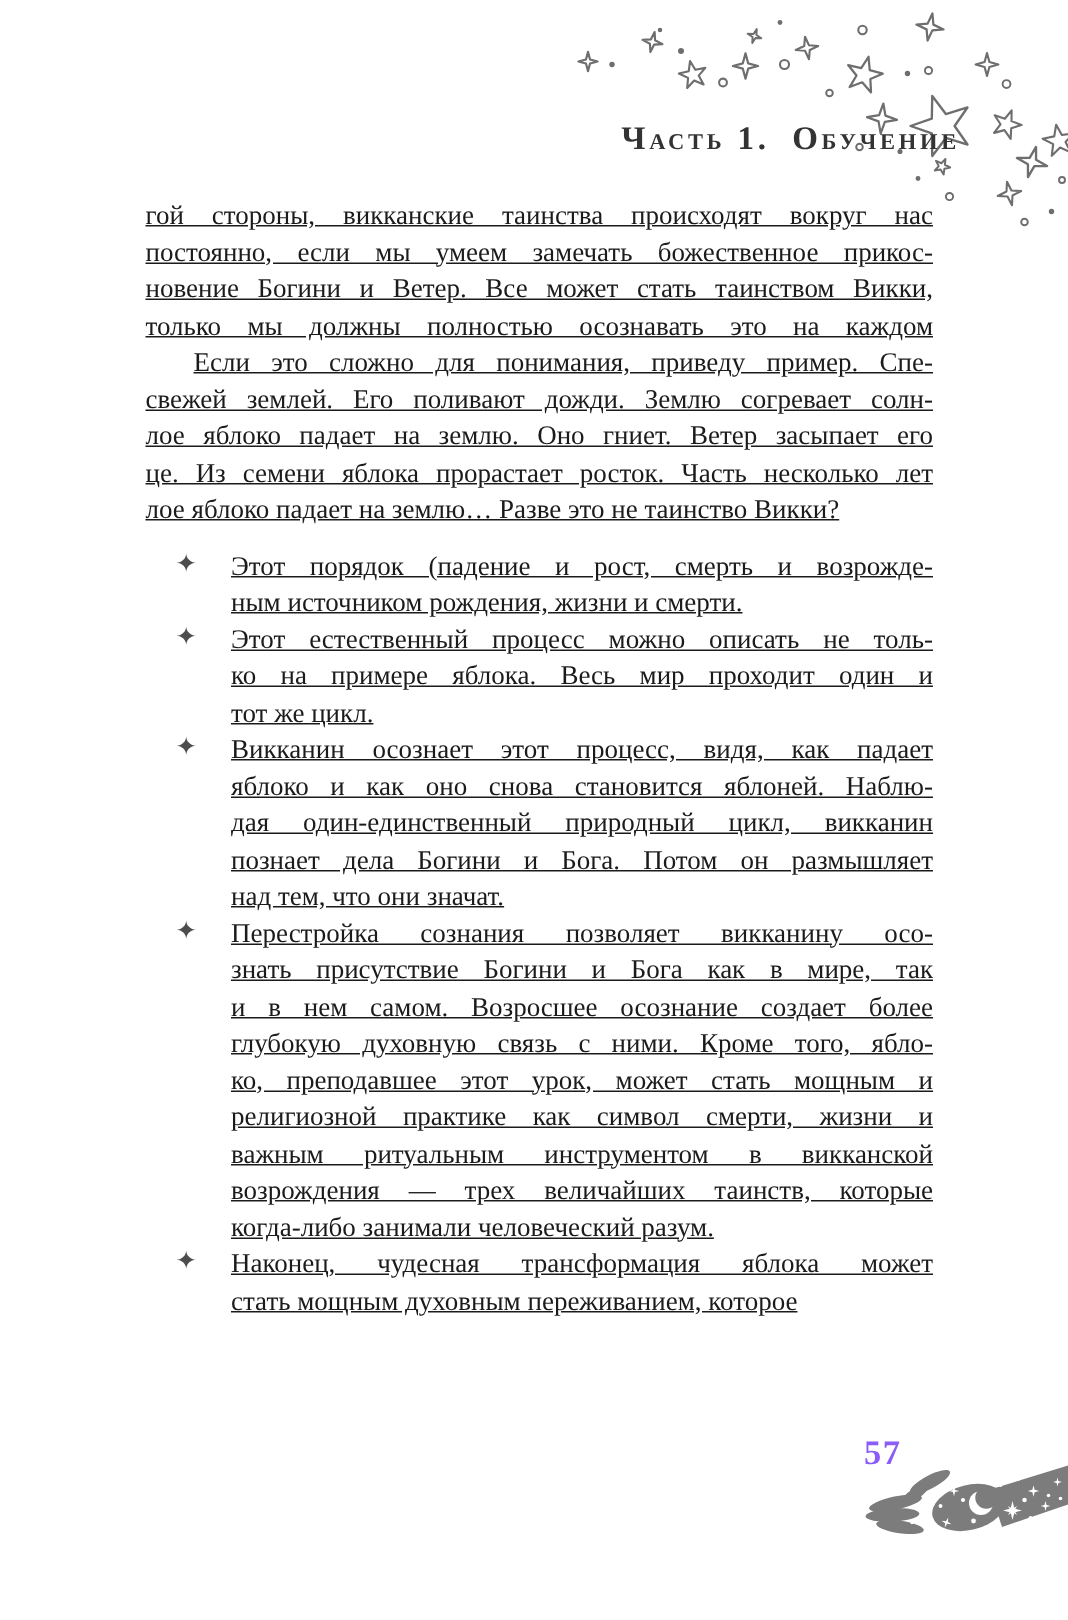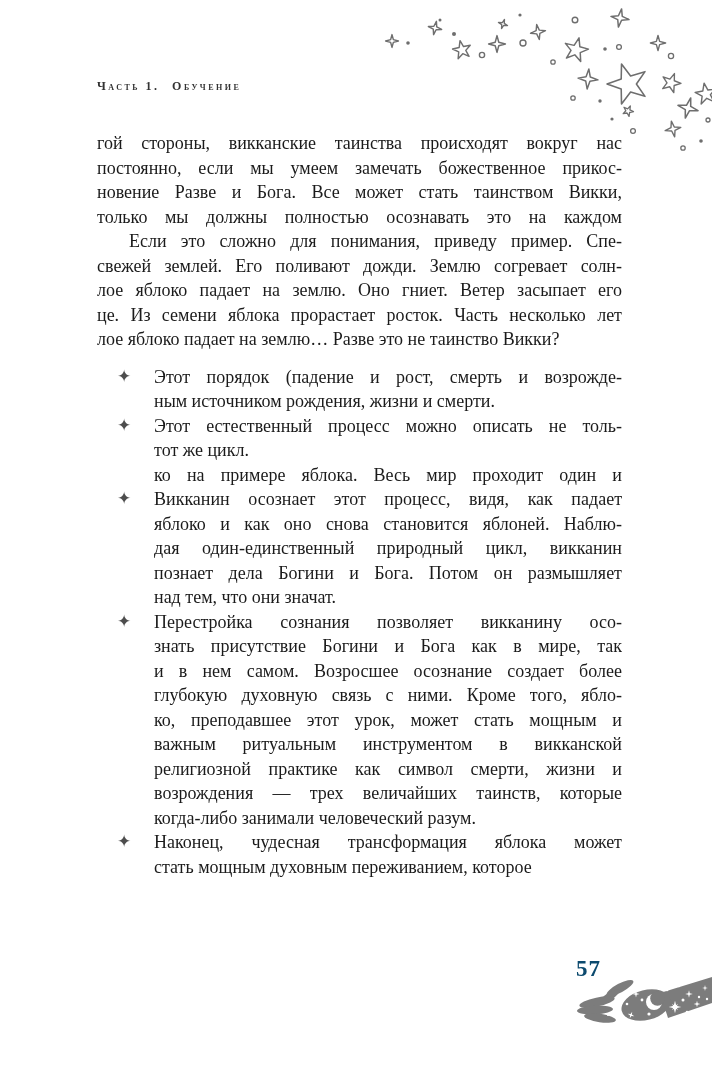--- a/index.html
+++ b/index.html
@@ -9,59 +9,59 @@
     height: 1080px;
     margin: 0 auto;
     background: #ffffff;
     overflow: hidden;
     font-family: "Liberation Serif", serif;
     color: #1b1b1b;
   }
   .running-header {
     position: absolute;
     top: 79px;
-    left: 97px;
+    left: 115px;
     width: 525px;
-    text-align: left;
+    text-align: right;
     font-variant: small-caps;
     letter-spacing: 2.5px;
-    font-size: 12px;
+    font-size: 22px;
     color: #333333;
     white-space: nowrap;
   }
   .running-header .part { font-weight: 600; }
   .running-header .title { font-weight: bold; margin-left: 7px; }
   .text-block {
     position: absolute;
     left: 97px;
     top: 131px;
     width: 525px;
     font-size: 18px;
     line-height: 24.5px;
   }
-  .line { text-align: justify; text-align-last: justify; }
+  .line { text-align: justify; text-align-last: justify; text-decoration: underline; }
   .line.last { text-align-last: auto; }
   .para.indent .line:first-child { text-indent: 32px; }
   .bullets { margin-top: 13px; }
   .bullet { position: relative; padding-left: 57px; }
   .bullet .marker {
     position: absolute;
     left: 20px;
     top: -1px;
     color: #4d4d4d;
     font-size: 17px;
     font-family: "DejaVu Sans", sans-serif;
   }
   .page-number {
     position: absolute;
     left: 576px;
     top: 956px;
     font-size: 23px;
     font-weight: bold;
-    color: #0c4a6e;
+    color: #8b5cf6;
     letter-spacing: 1px;
   }
   .star-trail { position: absolute; top: 0; right: 0; }
   .celestial-hand { position: absolute; left: 570px; top: 973px; }
 </style>
 </head>
 <body>
 
 <div class="page">
 
@@ -110,59 +110,59 @@
 
   <div class="running-header">
     <span class="part">Часть 1.</span>
     <span class="title">Обучение</span>
   </div>
 
   <div class="text-block" id="textBody">
       <div class="para">
         <div class="line">гой стороны, викканские таинства происходят вокруг нас</div>
         <div class="line">постоянно, если мы умеем замечать божественное прикос-</div>
-        <div class="line">новение Разве и Бога. Все может стать таинством Викки,</div>
+        <div class="line">новение Богини и Ветер. Все может стать таинством Викки,</div>
         <div class="line">только мы должны полностью осознавать это на каждом</div>
       </div>
       <div class="para indent">
         <div class="line">Если это сложно для понимания, приведу пример. Спе-</div>
         <div class="line">свежей землей. Его поливают дожди. Землю согревает солн-</div>
         <div class="line">лое яблоко падает на землю. Оно гниет. Ветер засыпает его</div>
         <div class="line">це. Из семени яблока прорастает росток. Часть несколько лет</div>
         <div class="line last">лое яблоко падает на землю… Разве это не таинство Викки?</div>
       </div>
       <div class="bullets">
         <div class="bullet">
           <span class="marker">✦</span>
           <div class="line">Этот порядок (падение и рост, смерть и возрожде-</div>
           <div class="line last">ным источником рождения, жизни и смерти.</div>
         </div>
         <div class="bullet">
           <span class="marker">✦</span>
           <div class="line">Этот естественный процесс можно описать не толь-</div>
+          <div class="line">ко на примере яблока. Весь мир проходит один и</div>
           <div class="line last">тот же цикл.</div>
-          <div class="line">ко на примере яблока. Весь мир проходит один и</div>
         </div>
         <div class="bullet">
           <span class="marker">✦</span>
           <div class="line">Викканин осознает этот процесс, видя, как падает</div>
           <div class="line">яблоко и как оно снова становится яблоней. Наблю-</div>
           <div class="line">дая один-единственный природный цикл, викканин</div>
           <div class="line">познает дела Богини и Бога. Потом он размышляет</div>
           <div class="line last">над тем, что они значат.</div>
         </div>
         <div class="bullet">
           <span class="marker">✦</span>
           <div class="line">Перестройка сознания позволяет викканину осо-</div>
           <div class="line">знать присутствие Богини и Бога как в мире, так</div>
           <div class="line">и в нем самом. Возросшее осознание создает более</div>
           <div class="line">глубокую духовную связь с ними. Кроме того, ябло-</div>
           <div class="line">ко, преподавшее этот урок, может стать мощным и</div>
+          <div class="line">религиозной практике как символ смерти, жизни и</div>
           <div class="line">важным ритуальным инструментом в викканской</div>
-          <div class="line">религиозной практике как символ смерти, жизни и</div>
           <div class="line">возрождения — трех величайших таинств, которые</div>
           <div class="line last">когда-либо занимали человеческий разум.</div>
         </div>
         <div class="bullet">
           <span class="marker">✦</span>
           <div class="line">Наконец, чудесная трансформация яблока может</div>
           <div class="line last">стать мощным духовным переживанием, которое</div>
         </div>
       </div>
     </div>

